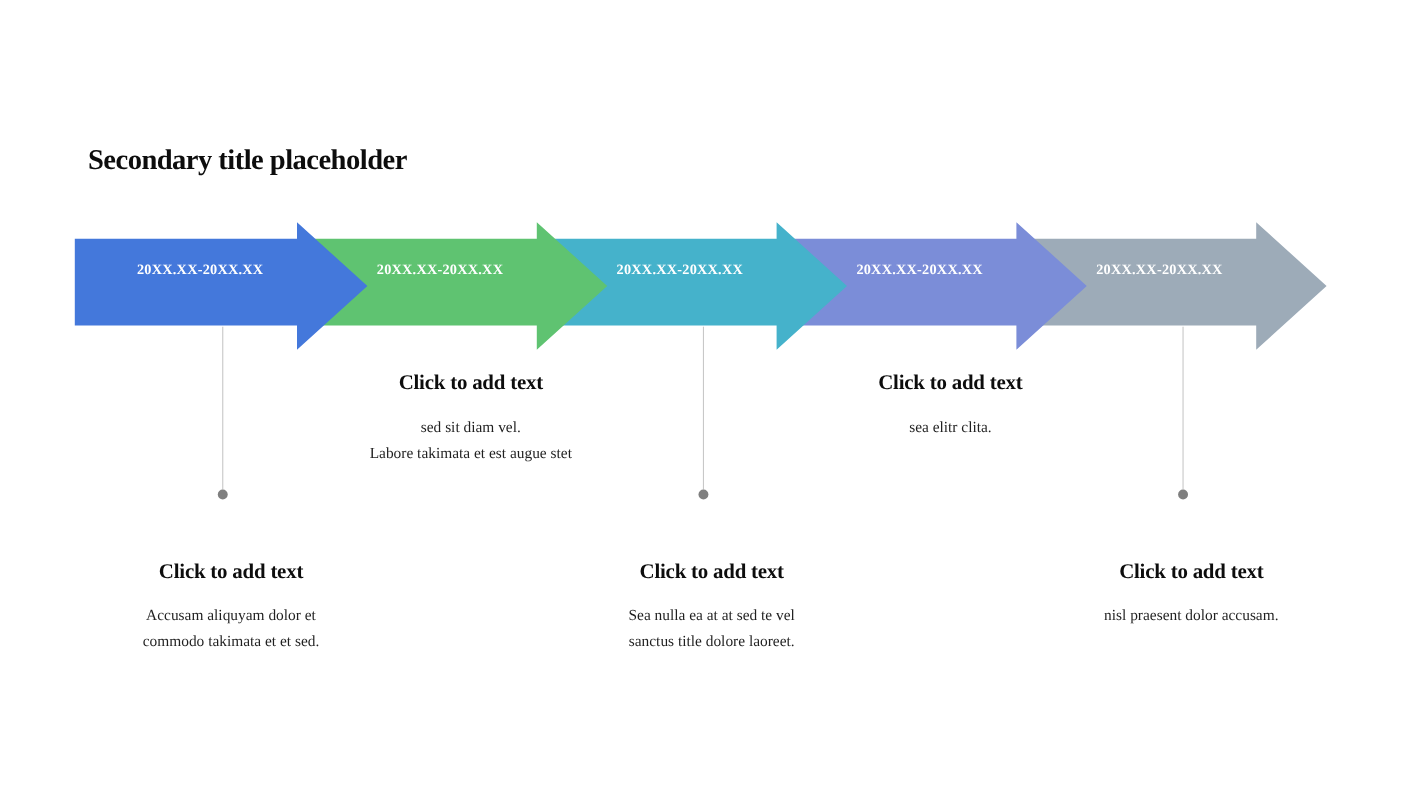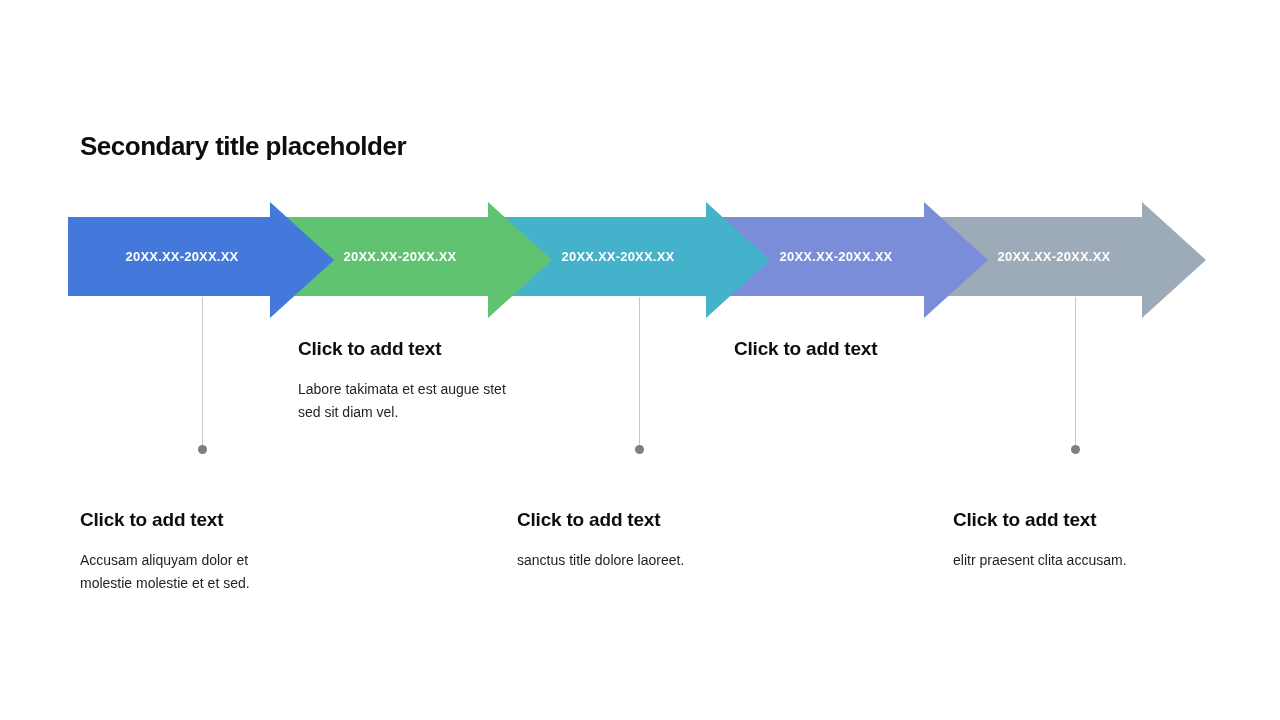--- a/index.html
+++ b/index.html
@@ -1,46 +1,46 @@
 <!DOCTYPE html>
 <html><head>
 <meta charset="utf-8">
 <style>
   html,body{margin:0;padding:0;background:#fff;}
   .slide{
     position:relative;width:1280px;height:720px;background:#ffffff;
-    font-family:Liberation Sans, sans-serif;overflow:hidden;
+    font-family:Liberation Serif, serif;overflow:hidden;
   }
   .title{
     position:absolute;left:80px;top:131px;
     font-size:26px;font-weight:bold;color:#0d0d0d;letter-spacing:-0.5px;
     white-space:nowrap;
   }
   .arrow{position:absolute;top:202px;width:266px;height:116px;}
   .arrow svg{display:block;overflow:visible;}
   .arrow .arrow-label{
-    position:absolute;left:0;top:15px;width:202px;height:79px;
+    position:absolute;left:0;top:3px;width:202px;height:79px;
     box-sizing:border-box;padding-left:26px;
     display:flex;align-items:center;justify-content:center;
     font-size:13px;font-weight:bold;color:#ffffff;letter-spacing:0.2px;
     white-space:nowrap;pointer-events:none;
   }
   .a1{left:68px;z-index:50;}
   .a2{left:286px;z-index:40;}
   .a3{left:504px;z-index:30;}
   .a4{left:722px;z-index:20;}
   .a5{left:940px;z-index:10;}
   .connector-line{
     position:absolute;top:297px;height:148px;width:1px;background:#c8c8c8;
   }
   .connector-dot{
     position:absolute;top:445px;width:9px;height:9px;border-radius:50%;
     background:#7f7f7f;
   }
-  .callout{position:absolute;width:260px;}
+  .callout{position:absolute;width:260px;text-align:center;}
   .callout h3{
     margin:0 0 18px 0;font-size:19px;font-weight:bold;color:#0d0d0d;
     letter-spacing:-0.2px;white-space:nowrap;
   }
   .callout .line{
     font-size:14px;line-height:23px;color:#1f1f1f;white-space:nowrap;
   }
   .ct1{left:298px;top:338px;}
   .ct2{left:734px;top:338px;}
   .cb1{left:80px;top:509px;}
@@ -93,37 +93,39 @@
   <div class="connector-dot" style="left:198px"></div>
 
   <div class="connector-line" style="left:639px"></div>
   <div class="connector-dot" style="left:635px"></div>
 
   <div class="connector-line" style="left:1075px"></div>
   <div class="connector-dot" style="left:1071px"></div>
 
   <div class="callout ct1">
     <h3>Click to add text</h3>
+    <div class="line">sed sit diam vel.</div>
     <div class="line">Labore takimata et est augue stet</div>
-    <div class="line">sed sit diam vel.</div>
   </div>
 
   <div class="callout ct2">
     <h3>Click to add text</h3>
+    <div class="line">sea elitr clita.</div>
   </div>
 
   <div class="callout cb1">
     <h3>Click to add text</h3>
     <div class="line">Accusam aliquyam dolor et</div>
-    <div class="line">molestie molestie et et sed.</div>
+    <div class="line">commodo takimata et et sed.</div>
   </div>
 
   <div class="callout cb2">
     <h3>Click to add text</h3>
+    <div class="line">Sea nulla ea at at sed te vel</div>
     <div class="line">sanctus title dolore laoreet.</div>
   </div>
 
   <div class="callout cb3">
     <h3>Click to add text</h3>
-    <div class="line">elitr praesent clita accusam.</div>
+    <div class="line">nisl praesent dolor accusam.</div>
   </div>
 
 </div>
 
 </body></html>

